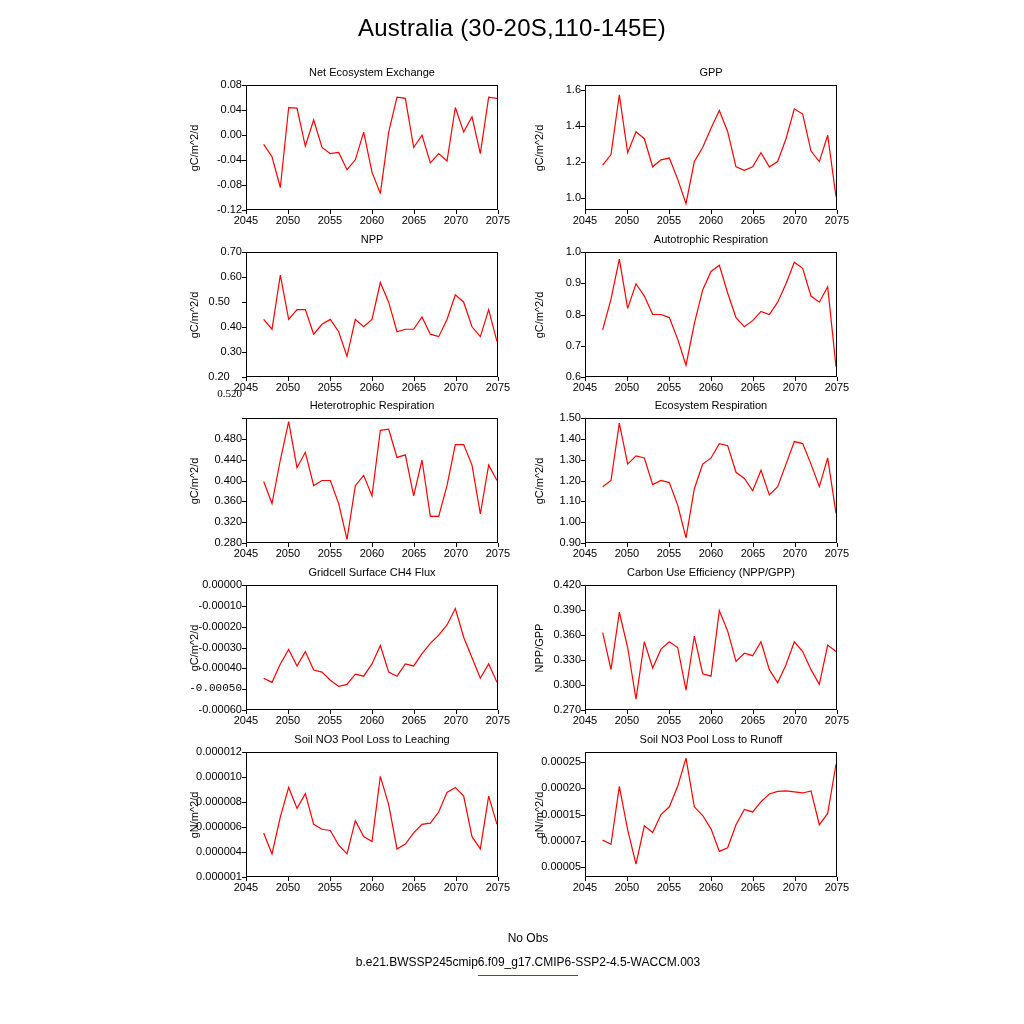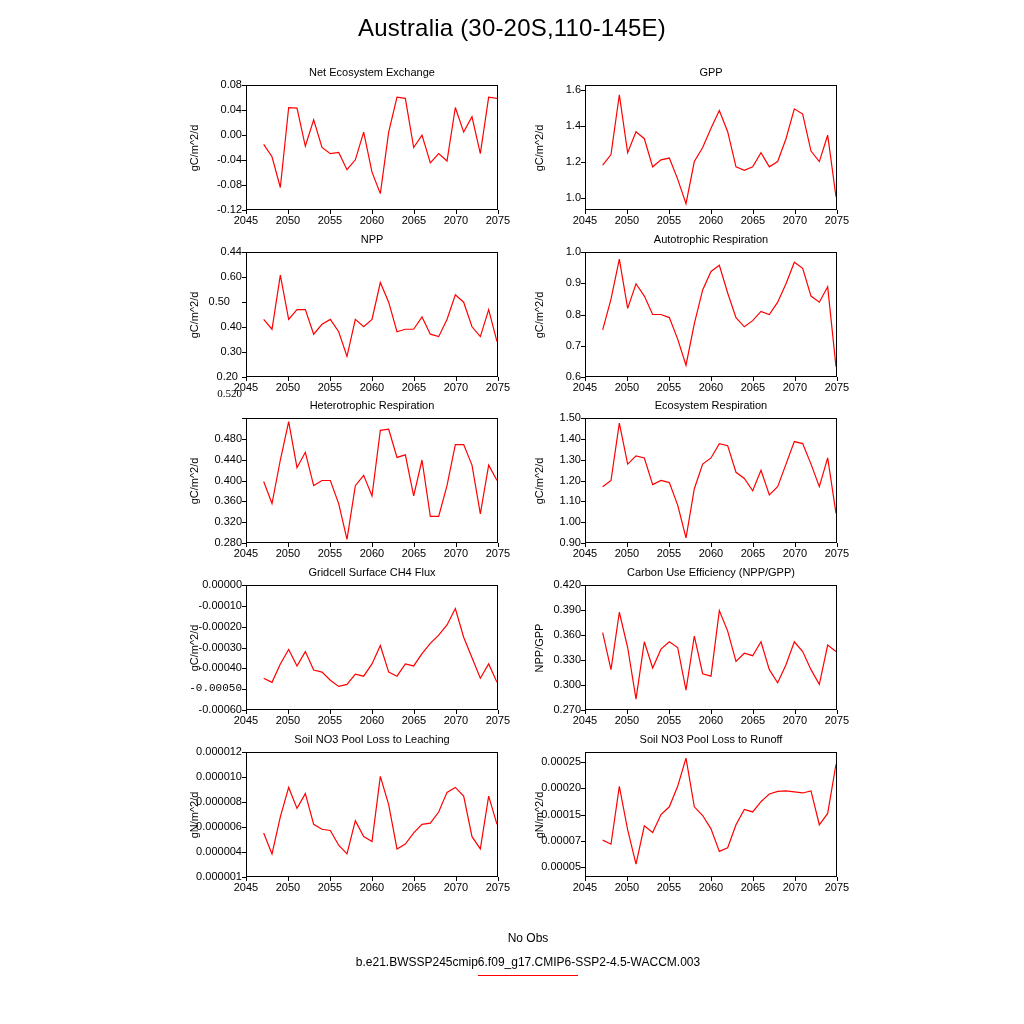--- a/index.html
+++ b/index.html
@@ -162,31 +162,31 @@
       <div class="tickmark" style="left: 837px; top: 210px; width: 1px; height: 4px;"></div>
     </div>
     <div class="panel" style="left: 0px; top: 0px;">
       <div class="panel-title" style="left: 246px; top: 233px; width: 252px;">NPP</div>
       <div class="plotbox" style="left: 246px; top: 252px; width: 252px; height: 125px;">
         <svg width="250" height="123">
           <path d="M16.67,66.42 L25.00,76.26 L33.33,22.14 L41.67,66.42 L50.00,56.58 L58.33,56.58 L66.67,81.18 L75.00,71.34 L83.33,66.42 L91.67,78.72 L100.00,103.32 L108.33,66.42 L116.67,73.80 L125.00,66.42 L133.33,29.52 L141.67,49.20 L150.00,78.72 L158.33,76.26 L166.67,76.26 L175.00,63.96 L183.33,81.18 L191.67,83.64 L200.00,66.42 L208.33,41.82 L216.67,49.20 L225.00,73.80 L233.33,83.64 L241.67,56.58 L250.00,88.56" fill="none" stroke="#ff0000" stroke-width="1.2"></path>
         </svg>
       </div>
       <div class="ylabel" style="left: 188px; top: 314.5px; transform: rotate(-90deg) translate(-50%, 0px);">gC/m^2/d</div>
-      <div class="ytick" style="left: 184px; width: 54px; top: 370px;">0.20</div>
+      <div class="ytick" style="left: 192px; width: 54px; top: 370px; text-align: center;">0.20</div>
       <div class="tickmark" style="left: 242px; top: 377px; width: 4px; height: 1px;"></div>
       <div class="ytick" style="left: 188px; width: 54px; top: 345px;">0.30</div>
       <div class="tickmark" style="left: 242px; top: 352px; width: 4px; height: 1px;"></div>
       <div class="ytick" style="left: 188px; width: 54px; top: 320px;">0.40</div>
       <div class="tickmark" style="left: 242px; top: 327px; width: 4px; height: 1px;"></div>
       <div class="ytick" style="left: 176px; width: 54px; top: 295px;">0.50</div>
       <div class="tickmark" style="left: 242px; top: 302px; width: 4px; height: 1px;"></div>
       <div class="ytick" style="left: 188px; width: 54px; top: 270px;">0.60</div>
       <div class="tickmark" style="left: 242px; top: 277px; width: 4px; height: 1px;"></div>
-      <div class="ytick" style="left: 188px; width: 54px; top: 245px;">0.44</div>
+      <div class="ytick" style="left: 188px; width: 54px; top: 245px;">0.70</div>
       <div class="tickmark" style="left: 242px; top: 252px; width: 4px; height: 1px;"></div>
       <div class="xtick" style="left: 226px; width: 40px; top: 381px;">2045</div>
       <div class="tickmark" style="left: 246px; top: 377px; width: 1px; height: 4px;"></div>
       <div class="xtick" style="left: 268px; width: 40px; top: 381px;">2050</div>
       <div class="tickmark" style="left: 288px; top: 377px; width: 1px; height: 4px;"></div>
       <div class="xtick" style="left: 310px; width: 40px; top: 381px;">2055</div>
       <div class="tickmark" style="left: 330px; top: 377px; width: 1px; height: 4px;"></div>
       <div class="xtick" style="left: 352px; width: 40px; top: 381px;">2060</div>
       <div class="tickmark" style="left: 372px; top: 377px; width: 1px; height: 4px;"></div>
       <div class="xtick" style="left: 394px; width: 40px; top: 381px;">2065</div>

